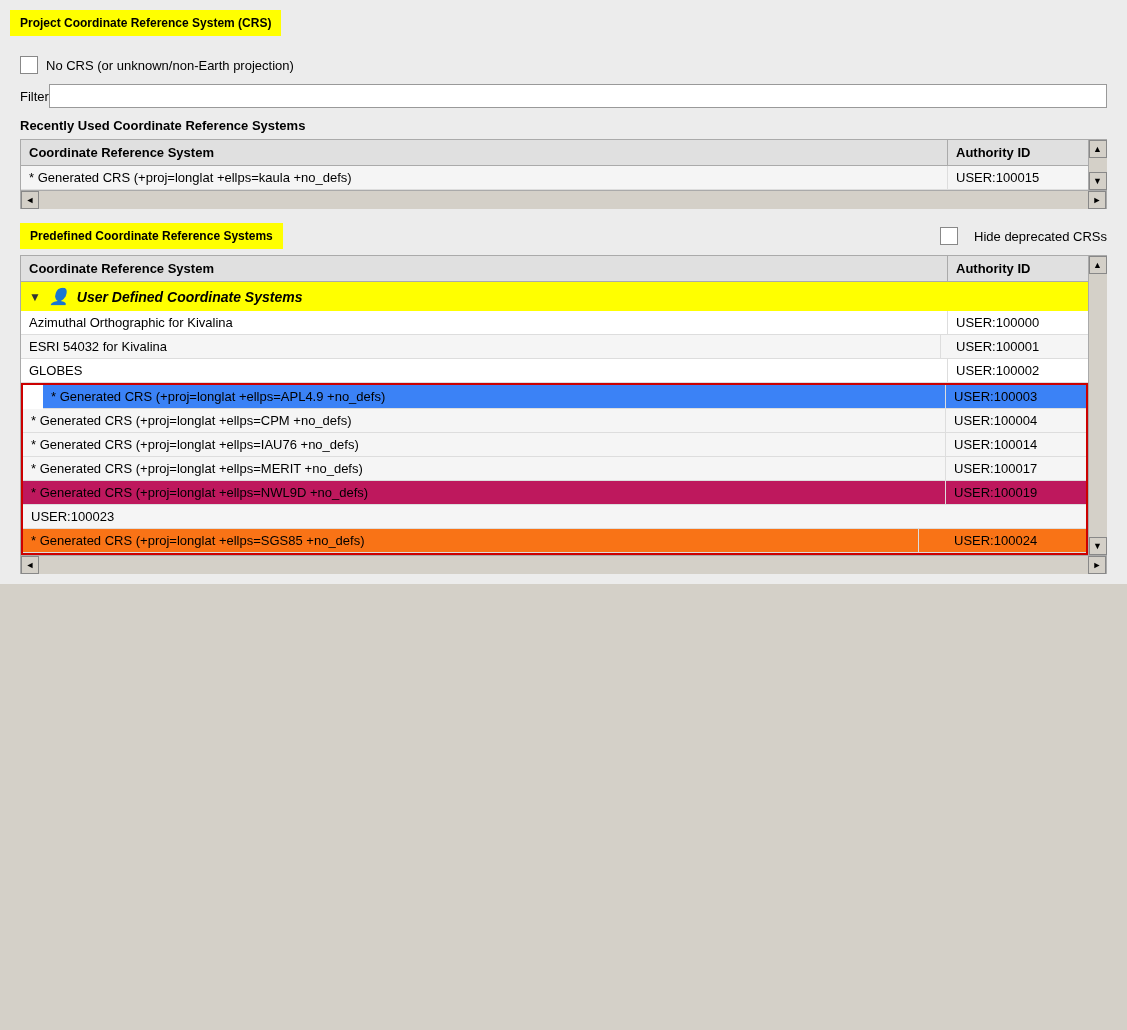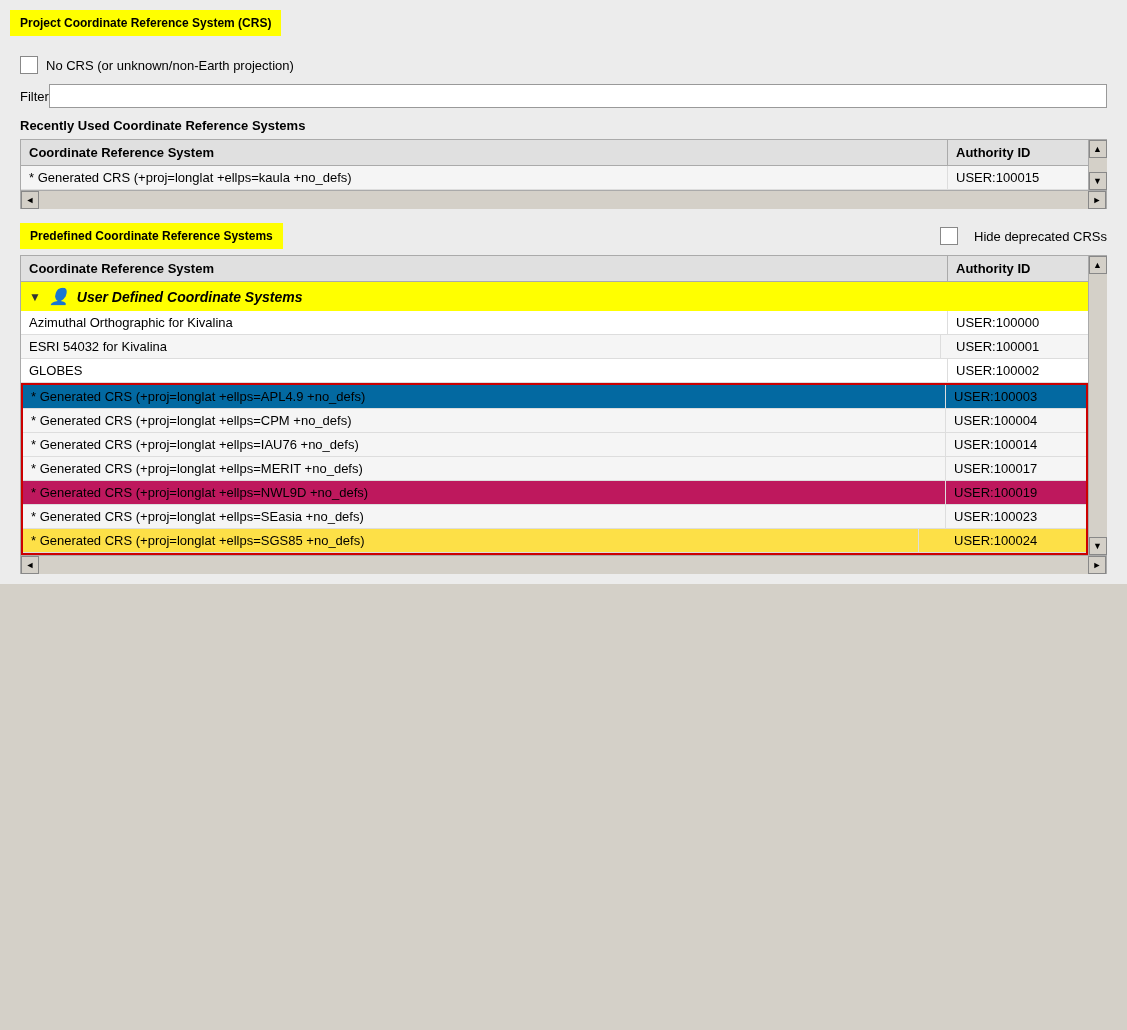--- a/index.html
+++ b/index.html
@@ -266,45 +266,44 @@
             <div class="table-row-item" style="background:#f5f5f5;gap:7px;">
               <div class="col-crs">ESRI 54032 for Kivalina</div>
               <div class="col-auth">USER:100001</div>
             </div>
             <div class="table-row-item">
               <div class="col-crs">GLOBES</div>
               <div class="col-auth">USER:100002</div>
             </div>
 
             <div style="border: 2px solid #cc0000; margin: 0;">
-              <div class="table-row-item" style="background:#0369a1;">
+              <div class="table-row-item" style="background:#3b82f6;margin-left:20px;">
                 <div class="col-crs">* Generated CRS (+proj=longlat +ellps=APL4.9 +no_defs)</div>
                 <div class="col-auth">USER:100003</div>
               </div>
               <div class="table-row-item">
                 <div class="col-crs">* Generated CRS (+proj=longlat +ellps=CPM +no_defs)</div>
                 <div class="col-auth">USER:100004</div>
               </div>
               <div class="table-row-item" style="background:#f5f5f5;">
                 <div class="col-crs">* Generated CRS (+proj=longlat +ellps=IAU76 +no_defs)</div>
                 <div class="col-auth">USER:100014</div>
               </div>
               <div class="table-row-item">
                 <div class="col-crs">* Generated CRS (+proj=longlat +ellps=MERIT +no_defs)</div>
                 <div class="col-auth">USER:100017</div>
               </div>
               <div class="table-row-item" style="background:#be185d;">
                 <div class="col-crs">* Generated CRS (+proj=longlat +ellps=NWL9D +no_defs)</div>
                 <div class="col-auth">USER:100019</div>
               </div>
               <div class="table-row-item">
-                <div class="col-crs">* Generated CRS (+proj=longlat +ellps=SEasia +no_defs)</div>
                 <div class="col-auth">USER:100023</div>
               </div>
-              <div class="table-row-item" style="background:#fde047;gap:27px;">
+              <div class="table-row-item" style="background:#f97316;gap:27px;">
                 <div class="col-crs">* Generated CRS (+proj=longlat +ellps=SGS85 +no_defs)</div>
                 <div class="col-auth">USER:100024</div>
               </div>
             </div>
           </div>
           <div class="vscroll">
             <div class="vscroll-btn">▲</div>
             <div class="vscroll-track"></div>
             <div class="vscroll-btn">▼</div>
           </div>

